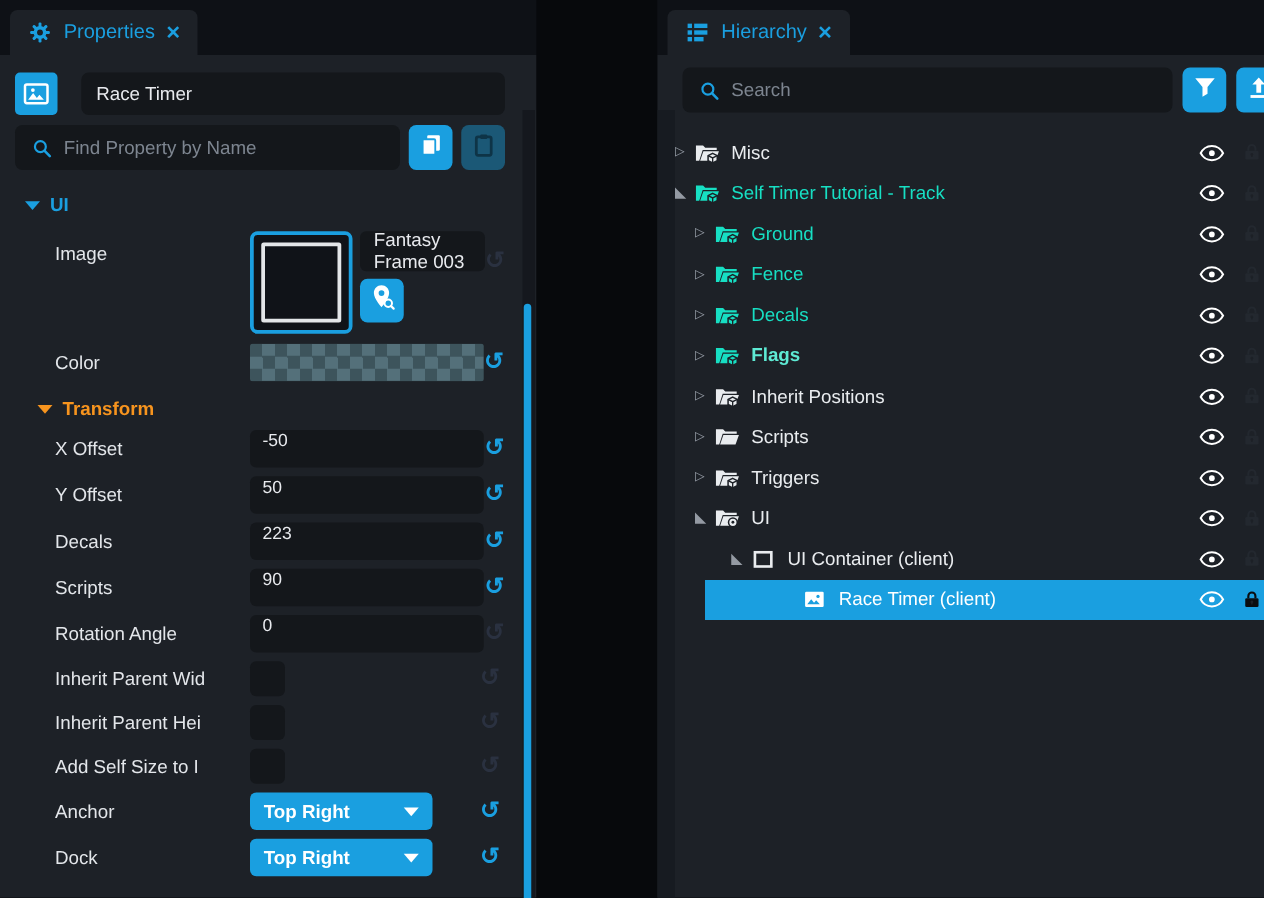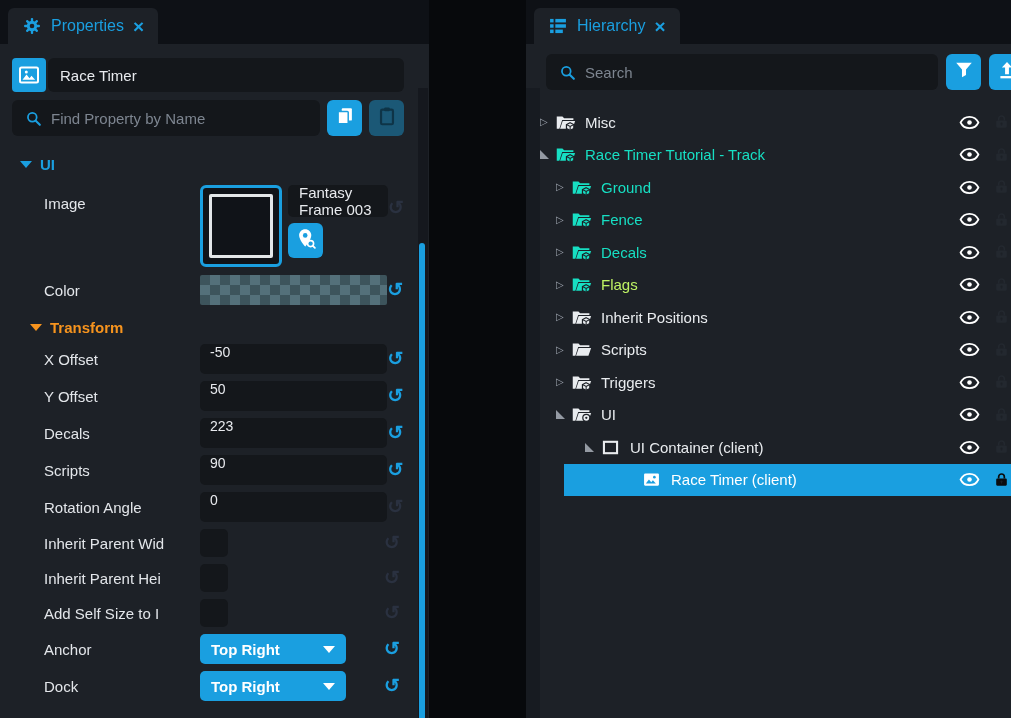--- a/index.html
+++ b/index.html
@@ -14,21 +14,21 @@
   .tab { height:36px; background:#1d2127; border-radius:6px 6px 0 0; display:flex;
          align-items:center; gap:9px; padding:0 14px; color:#1a9fe0; font-size:16px; }
   .tab .ticn { width:20px; height:20px; display:inline-block; color:#1a9fe0; }
   .tab .ticn svg { width:100%; height:100%; display:block; }
   .tab-close { color:#1a9fe0; font-size:19px; font-weight:bold; line-height:1; cursor:pointer; }
 
   .panel-body { position:absolute; top:44px; left:0; right:0; bottom:0; background:#1d2127; }
 
   
   #props-body { padding:14px 25px 0 12px; }
-  .name-row { display:flex; gap:2px; }
+  .name-row { display:flex; gap:19px; }
   .type-badge { width:34px; height:34px; background:#1a9fe0; border-radius:4px;
                 display:flex; align-items:center; justify-content:center; flex:none; }
   .type-badge svg { width:24px; height:24px; }
   .field { background:#14171b; border-radius:6px; height:34px; display:flex; align-items:center;
            padding:0 12px; flex:1; }
   .field input { background:transparent; border:none; outline:none; color:#e8eaee;
                  font:15px "Liberation Sans", sans-serif; width:100%; }
   .field input::placeholder { color:#7d8590; }
   .search-row { display:flex; gap:7px; margin-top:8px; }
   .search-field { gap:8px; height:36px; }
@@ -361,21 +361,21 @@
               <span class="tri"></span>
             </span>
             <span class="ticon" style="color: rgb(23, 223, 195);">
               <svg viewBox="0 0 24 24">
                 <path fill="currentColor" d="M2 5h6.5l2 2H21v2.2H8.2L5 19H2z"></path>
                 <path fill="currentColor" d="M8.8 10.2H23L19.9 19H5.8z"></path>
                 <path fill="currentColor" stroke="#1d2127" stroke-width="1.4" d="M17.3 12.2l4.2 2.1v4.6l-4.2 2.1-4.2-2.1v-4.6z"></path>
                 <path fill="none" stroke="#1d2127" stroke-width="1.2" d="M13.1 14.3l4.2 2.1 4.2-2.1M17.3 16.4v4.6"></path>
               </svg>
             </span>
-            <span class="tlabel" style="color: rgb(23, 223, 195);">Race Timer Tutorial - Track</span>
+            <span class="tlabel" style="color: rgb(23, 223, 195);">Self Timer Tutorial - Track</span>
             <span class="tspace"></span>
             <span class="eye">
               <svg viewBox="0 0 24 17">
                 <path d="M12 2C7 2 3.3 5.4 1.8 8.5 3.3 11.6 7 15 12 15s8.7-3.4 10.2-6.5C20.7 5.4 17 2 12 2z" fill="none" stroke="currentColor" stroke-width="2"></path>
                 <circle cx="12" cy="8.5" r="2.6" fill="currentColor"></circle>
               </svg>
             </span>
             <span class="lock">
               <svg viewBox="0 0 24 24">
                 <path fill="currentColor" d="M6 10h12a1.5 1.5 0 0 1 1.5 1.5v7A1.5 1.5 0 0 1 18 20H6a1.5 1.5 0 0 1-1.5-1.5v-7A1.5 1.5 0 0 1 6 10z"></path>
@@ -469,21 +469,21 @@
           <div class="tree-row" style="padding-left: 22px;">
             <span class="arrow">▷</span>
             <span class="ticon" style="color: rgb(23, 223, 195);">
               <svg viewBox="0 0 24 24">
                 <path fill="currentColor" d="M2 5h6.5l2 2H21v2.2H8.2L5 19H2z"></path>
                 <path fill="currentColor" d="M8.8 10.2H23L19.9 19H5.8z"></path>
                 <path fill="currentColor" stroke="#1d2127" stroke-width="1.4" d="M17.3 12.2l4.2 2.1v4.6l-4.2 2.1-4.2-2.1v-4.6z"></path>
                 <path fill="none" stroke="#1d2127" stroke-width="1.2" d="M13.1 14.3l4.2 2.1 4.2-2.1M17.3 16.4v4.6"></path>
               </svg>
             </span>
-            <span class="tlabel" style="color: #bef264;">Flags</span>
+            <span class="tlabel" style="color: #5eead4; font-weight: bold;">Flags</span>
             <span class="tspace"></span>
             <span class="eye">
               <svg viewBox="0 0 24 17">
                 <path d="M12 2C7 2 3.3 5.4 1.8 8.5 3.3 11.6 7 15 12 15s8.7-3.4 10.2-6.5C20.7 5.4 17 2 12 2z" fill="none" stroke="currentColor" stroke-width="2"></path>
                 <circle cx="12" cy="8.5" r="2.6" fill="currentColor"></circle>
               </svg>
             </span>
             <span class="lock">
               <svg viewBox="0 0 24 24">
                 <path fill="currentColor" d="M6 10h12a1.5 1.5 0 0 1 1.5 1.5v7A1.5 1.5 0 0 1 18 20H6a1.5 1.5 0 0 1-1.5-1.5v-7A1.5 1.5 0 0 1 6 10z"></path>

